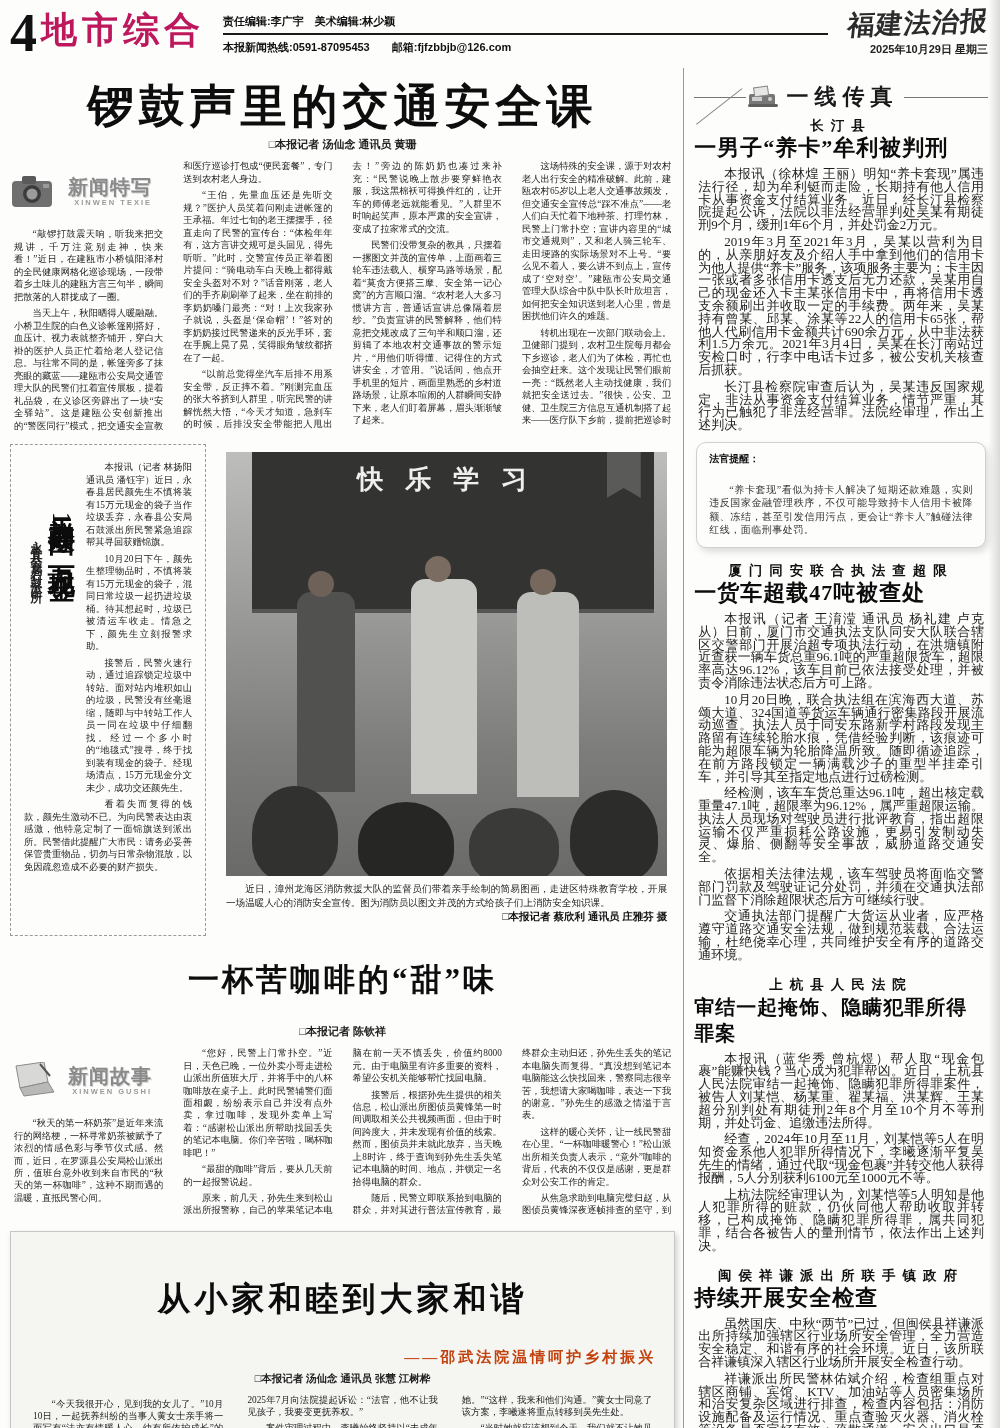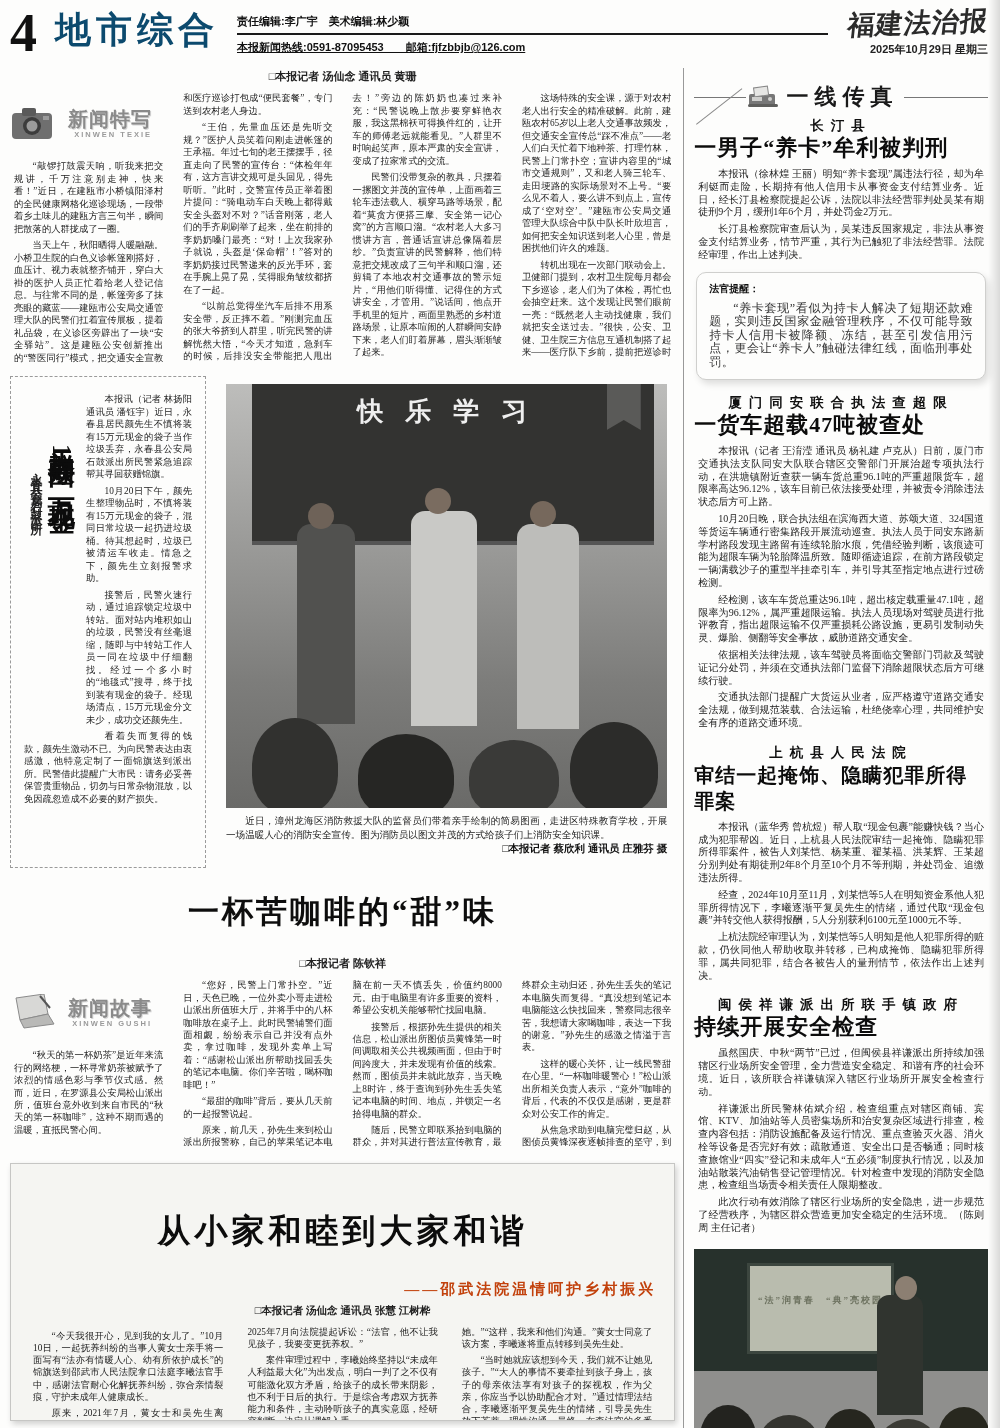--- a/index.html
+++ b/index.html
@@ -3,25 +3,25 @@
 <meta charset="utf-8">
 <style>
   html,body{margin:0;padding:0;background:#e8e8e6;}
   .page{position:relative;width:1000px;height:1428px;background:#fdfdfc;margin:0 auto;
         font-family:"Liberation Serif",serif;color:#1c1c1c;overflow:hidden;box-sizing:border-box;padding:6px 12px 0 10px;}
   .edge-shade{position:absolute;right:0;top:0;bottom:0;width:12px;
         background:linear-gradient(90deg,rgba(0,0,0,0),rgba(0,0,0,.14));pointer-events:none;}
   
   .masthead{display:flex;align-items:flex-start;height:60px;}
   .pagenum{font:900 54px/54px "Liberation Serif",serif;color:#111;}
-  .section-name{font:900 36px/48px "Liberation Sans",sans-serif;color:#0c4a6e;letter-spacing:5px;margin-left:18px;}
+  .section-name{font:900 36px/48px "Liberation Sans",sans-serif;color:#be185d;letter-spacing:5px;margin-left:4px;}
   .head-mid{flex:1;margin-left:18px;padding-top:8px;}
   .head-row1{font:bold 11px/14px "Liberation Sans",sans-serif;color:#111;}
   .head-rule{border-top:2px solid #1a1a1a;margin:5px 0 5px;}
-  .head-row2{font:bold 11px/14px "Liberation Sans",sans-serif;color:#111;text-decoration:underline;}
+  .head-row2{font:bold 11px/14px "Liberation Sans",sans-serif;color:#111;}
   .head-right{width:160px;text-align:right;padding-top:2px;}
   .paper-logo{font:900 27px/30px "Liberation Serif",serif;color:#2b2b2b;transform:skewX(-8deg) rotate(-2deg);
               letter-spacing:1px;display:inline-block;}
   .paper-date{font:bold 11px/14px "Liberation Sans",sans-serif;color:#222;margin-top:4px;}
   
   .content{display:flex;margin-top:2px;}
   .left-zone{width:668px;}
   .sidebar{width:306px;margin-left:8px;border-left:1px solid #999;padding-left:10px;box-sizing:border-box;}
   
   .main-headline{font:900 46px/52px "Liberation Sans",sans-serif;text-align:center;letter-spacing:5px;
@@ -70,25 +70,25 @@
   .bottom-byline{text-align:center;font:bold 10.5px/16px "Liberation Sans",sans-serif;color:#222;margin-top:2px;}
   .cols3{column-count:3;column-gap:16px;column-fill:auto;height:150px;overflow:hidden;
          font-size:9.3px;line-height:12.2px;text-align:justify;margin-top:8px;}
   
   .sb-header{display:flex;align-items:center;margin:16px 0 14px;}
   .sb-line{flex:1;height:1px;background:#777;}
   .sb-title{font:900 22px/26px "Liberation Sans",sans-serif;letter-spacing:6px;color:#1a1a1a;margin:0 6px;}
   .sb-art{margin-bottom:14px;}
   .kicker{text-align:center;font:bold 13.5px/18px "Liberation Serif",serif;letter-spacing:7px;color:#111;}
   .sb-headline{text-align:left;font:900 22px/26px "Liberation Serif",serif;letter-spacing:1px;color:#0c0c0c;margin:2px 0 7px;}
-  .sb-body{font-size:10px;line-height:12.8px;text-align:justify;}
+  .sb-body{font-size:13px;line-height:12.8px;text-align:justify;}
   .law-box{border:1px solid #cfcfcd;border-radius:10px;box-shadow:3px 4px 7px rgba(0,0,0,.13);
            padding:8px 12px 10px;margin:10px 2px 0;background:#fdfdfc;}
   .law-title{font:bold 10px/15px "Liberation Sans",sans-serif;color:#111;}
-  .law-text{font-size:12px;line-height:13.5px;color:#333;letter-spacing:.5px;text-align:justify;margin-top:6px;text-indent:2em;}
+  .law-text{font-size:10px;line-height:13.5px;color:#333;letter-spacing:.5px;text-align:justify;margin-top:17px;text-indent:2em;}
   .sb-photo{position:relative;height:212px;background:#8f8f8d;overflow:hidden;margin-top:4px;}
   .sb-board{position:absolute;left:0;right:0;top:0;height:58%;background:#27312c;}
   .sb-screen{position:absolute;left:18%;top:7%;width:48%;height:40%;background:#b9bcae;border:3px solid #3c463f;}
   .sb-screen-text{position:absolute;top:34%;width:100%;text-align:center;color:#6d7260;
         font:bold 9px/11px "Liberation Serif",serif;letter-spacing:2px;}
   .teacher{position:absolute;right:22%;top:22%;width:46px;height:120px;background:#30342f;border-radius:12px 12px 0 0;}
   .teacher-head{position:absolute;right:24.2%;top:13%;width:22px;height:24px;border-radius:50%;background:#8c7f72;}
   .sb-caption{background:#ececea;padding:8px 10px 6px;margin-top:6px;}
   .sb-cap-text{font-size:9.3px;line-height:13px;color:#222;text-align:justify;text-indent:2em;}
   .diag{width:58px;height:1px;background:#888;transform:rotate(-38deg);transform-origin:left top;margin:2px 0 -8px 2px;}
@@ -111,20 +111,21 @@
       <div class="paper-logo">福建法治报</div>
       <div class="paper-date">2025年10月29日 星期三</div>
     </div>
   </header>
 
   <div class="content">
 
     <div class="left-zone">
 
       <section>
+        <h1 class="main-headline">锣鼓声里的交通安全课</h1>
         <div class="byline">□本报记者 汤仙念 通讯员 黄珊</div>
         <div class="cols4">
           <div class="badge">
             <svg width="46" height="40" viewBox="0 0 46 40">
               <rect x="2" y="10" width="40" height="26" rx="4" fill="#6f6f6f"></rect>
               <rect x="12" y="5" width="14" height="8" rx="2" fill="#5a5a5a"></rect>
               <circle cx="22" cy="23" r="9" fill="#3c3c3c"></circle>
               <circle cx="22" cy="23" r="5.5" fill="#9b9b9b"></circle>
               <rect x="33" y="13" width="6" height="4" fill="#9b9b9b"></rect>
             </svg>
@@ -237,20 +238,21 @@
         <div class="sb-title">一线传真</div>
         <div class="sb-line" style="flex:1.6"></div>
       </div>
       <div class="diag"></div>
 
       <section class="sb-art">
         <div class="kicker">长汀县</div>
         <h3 class="sb-headline" style="margin-top:0">一男子“养卡”牟利被判刑</h3>
         <div class="sb-body">
             <p class="para">本报讯（徐林煌 王丽）明知“养卡套现”属违法行径，却为牟利铤而走险，长期持有他人信用卡从事资金支付结算业务。近日，经长汀县检察院提起公诉，法院以非法经营罪判处吴某有期徒刑9个月，缓刑1年6个月，并处罚金2万元。</p>
+            <p class="para">2019年3月至2021年3月，吴某以营利为目的，从亲朋好友及介绍人手中拿到他们的信用卡为他人提供“养卡”服务，该项服务主要为：卡主因一张或者多张信用卡透支后无力还款，吴某用自己的现金还入卡主某张信用卡中，再将信用卡透支余额刷出并收取一定的手续费。两年来，吴某持有曾某、邱某、涂某等22人的信用卡65张，帮他人代刷信用卡金额共计690余万元，从中非法获利1.5万余元。2021年3月4日，吴某在长汀南站过安检口时，行李中电话卡过多，被公安机关核查后抓获。</p>
             <p class="para">长汀县检察院审查后认为，吴某违反国家规定，非法从事资金支付结算业务，情节严重，其行为已触犯了非法经营罪。法院经审理，作出上述判决。</p>
           </div>
         <div class="law-box">
           <div class="law-title">法官提醒：</div>
           <div class="law-text">“养卡套现”看似为持卡人解决了短期还款难题，实则违反国家金融管理秩序，不仅可能导致持卡人信用卡被降额、冻结，甚至引发信用污点，更会让“养卡人”触碰法律红线，面临刑事处罚。</div>
         </div>
       </section>
 
       <section class="sb-art">
         <div class="kicker">厦门同安联合执法查超限</div>

